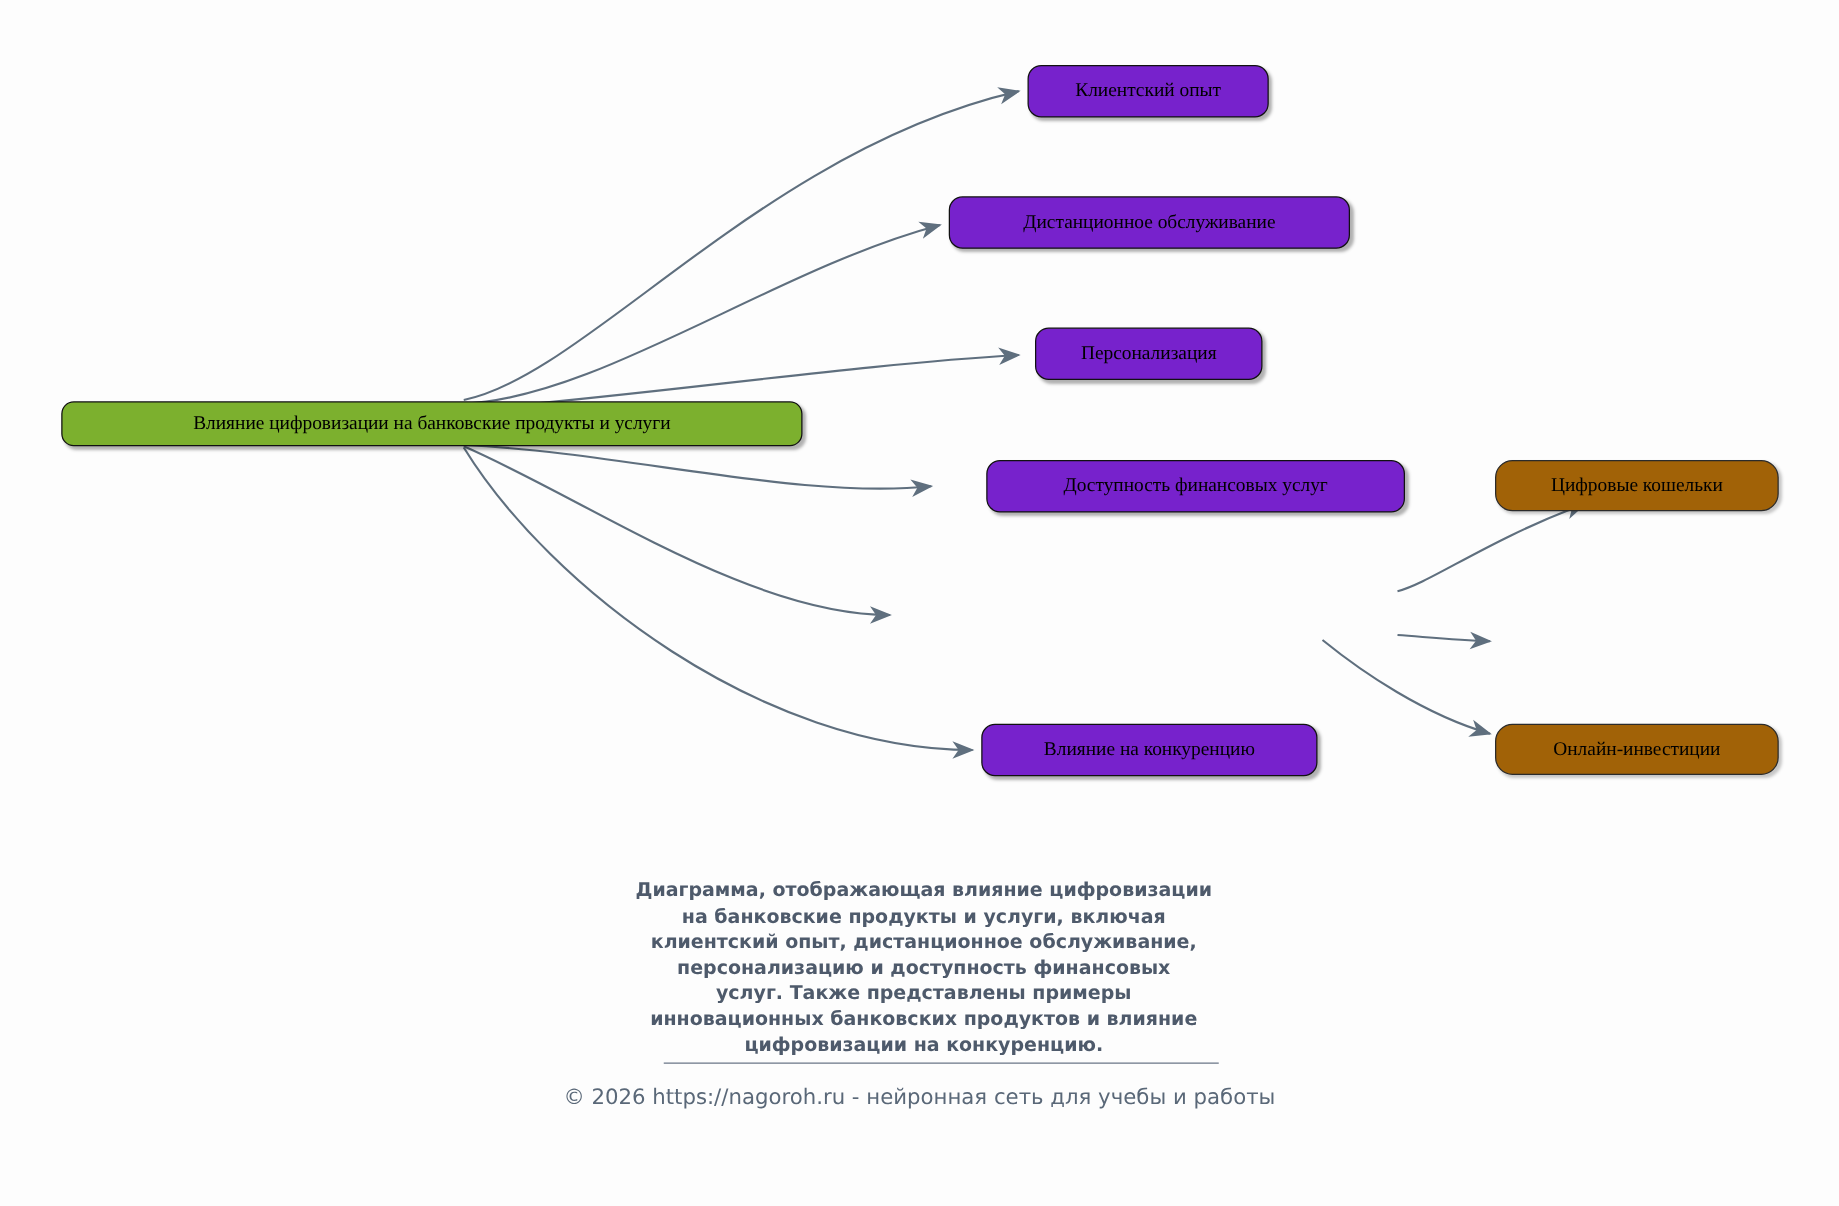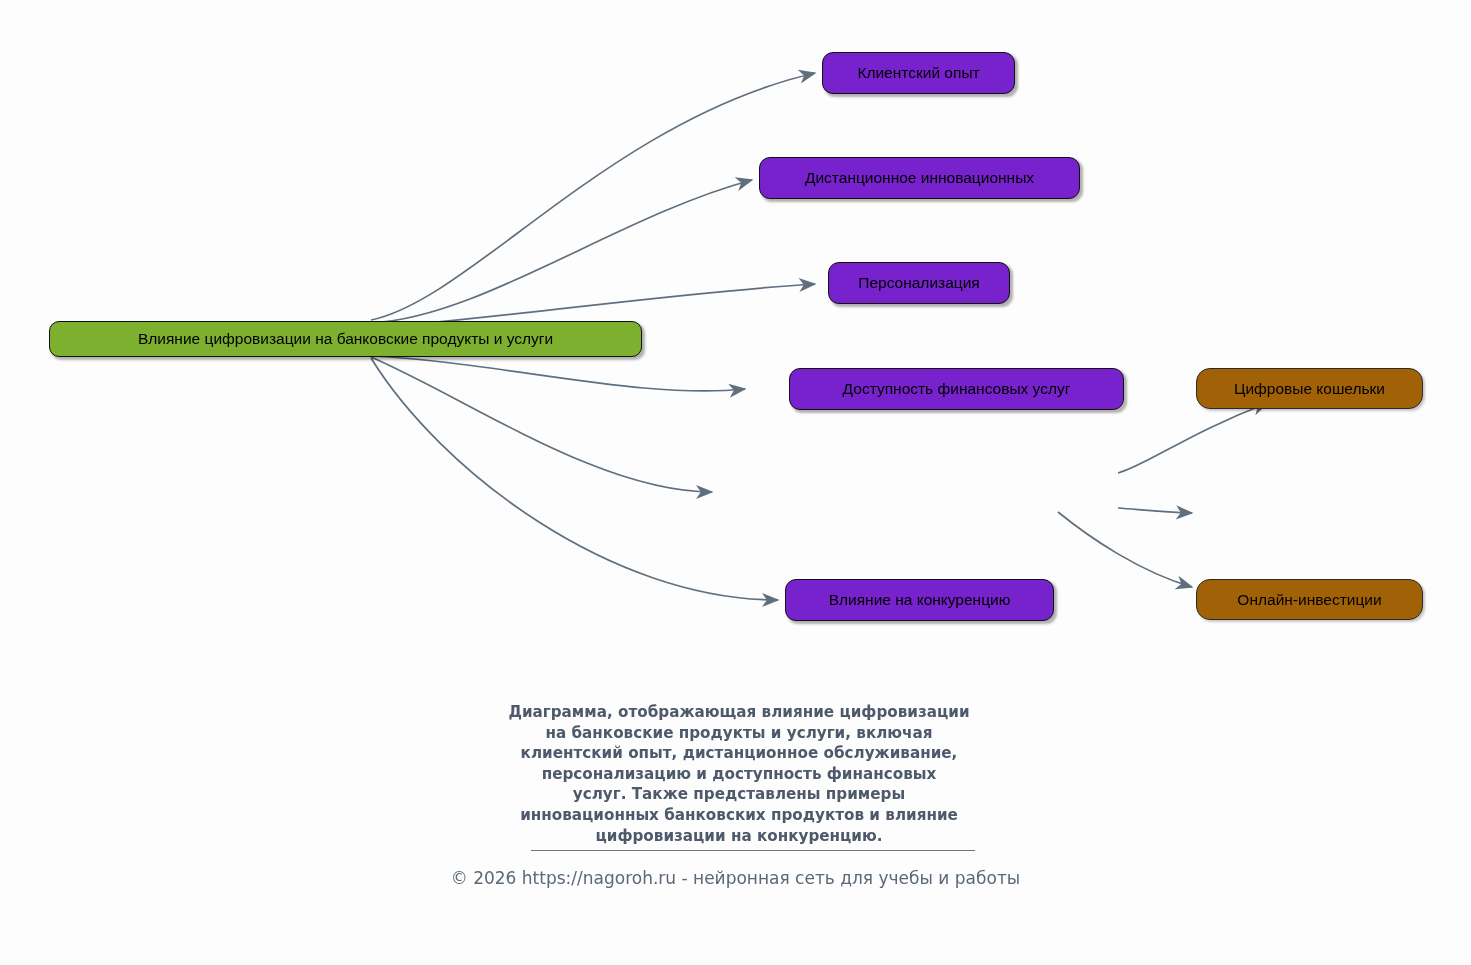--- a/index.html
+++ b/index.html
@@ -25,21 +25,21 @@
     height: 965px;
     pointer-events: none;
   }
   .node {
     position: absolute;
     box-sizing: border-box;
     display: flex;
     align-items: center;
     justify-content: center;
     white-space: nowrap;
-    font-family: Liberation Sans, sans-serif;
+    font-family: Liberation Serif, serif;
     font-size: 15.5px;
     line-height: 1;
     color: #000000;
   }
   .node-root {
     background: #7cb02e;
     border: 1.6px solid #111111;
     border-radius: 10px;
     box-shadow: 2.5px 2.5px 2.5px rgba(0,0,0,0.30);
   }
@@ -113,21 +113,21 @@
 
   <div class="node node-root" style="left:49px; top:321px; width:593px; height:36px;text-align:right;">
     <span>Влияние цифровизации на банковские продукты и услуги</span>
   </div>
 
   <div class="node node-branch" style="left:822px; top:52px; width:193px; height:42px;">
     <span>Клиентский опыт</span>
   </div>
 
   <div class="node node-branch" style="left:759px; top:157px; width:321px; height:42px;">
-    <span>Дистанционное инновационных</span>
+    <span>Дистанционное обслуживание</span>
   </div>
 
   <div class="node node-branch" style="left:828px; top:262px; width:182px; height:42px;">
     <span>Персонализация</span>
   </div>
 
   <div class="node node-branch" style="left:752px; top:368px; width:335px; height:42px;margin-left:37px;">
     <span>Доступность финансовых услуг</span>
   </div>
 

